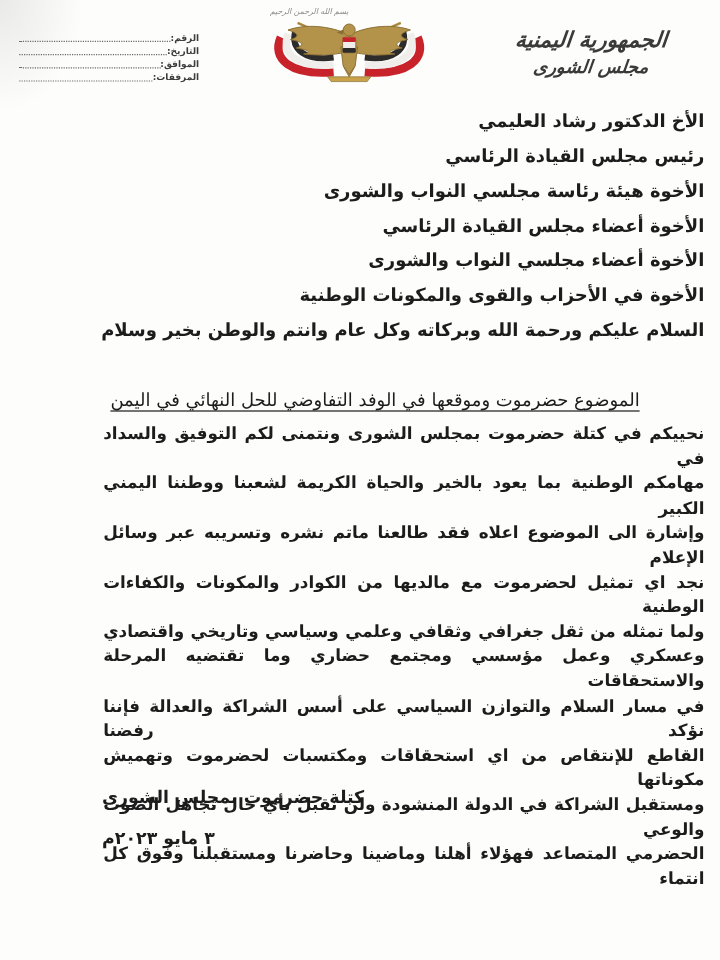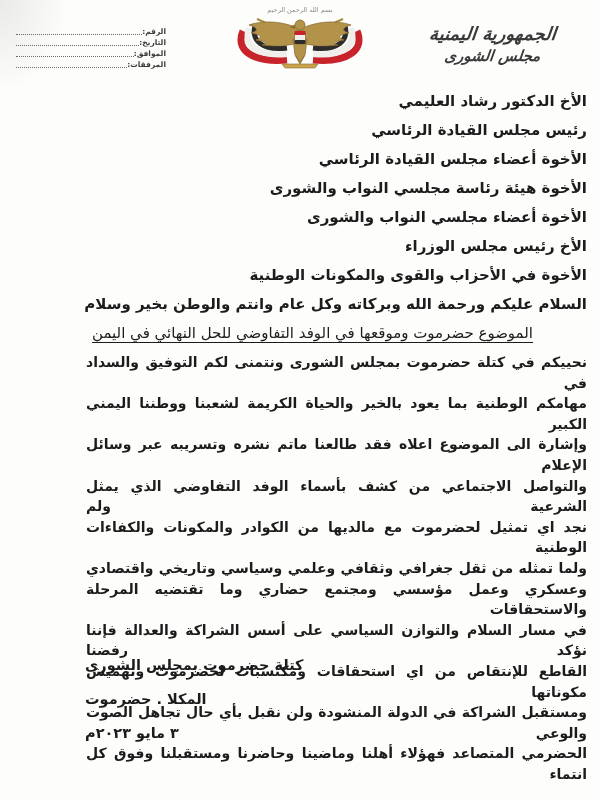--- a/index.html
+++ b/index.html
@@ -14,21 +14,21 @@
     pointer-events:none;
   }
   
   .hdr-right{
     position:absolute;top:22px;right:10px;width:195px;text-align:center;
     color:#3a3a3a;font-family:"DejaVu Serif",serif;font-style:italic;font-weight:bold;
   }
   .hdr-right .org1{font-size:18px;line-height:24px;transform:skewX(-6deg);}
   .hdr-right .org2{font-size:15px;line-height:20px;transform:skewX(-6deg);}
   .hdr-center{position:absolute;top:6px;left:50%;transform:translateX(-50%);
-    width:150px;text-align:center;}
+    width:150px;text-align:left;font-style:italic;}
   .bismillah{font-size:6.5px;color:#8b8b8b;line-height:9px;white-space:nowrap;}
   .hdr-fields{position:absolute;top:27px;left:14px;width:152px;}
   .field-row{display:flex;align-items:flex-start;height:11px;
     font-size:7.5px;font-weight:bold;color:#3c3c3c;}
   .field-label{white-space:nowrap;order:0;}
   .field-dots{flex:1;border-bottom:1px dotted #6c6c6c;height:7px;margin-left:2px;}
   
   .recipients{position:absolute;top:87px;right:13px;left:48px;
     text-align:right;font-size:15px;font-weight:bold;}
   .recipient-line{height:29px;line-height:29px;white-space:nowrap;overflow:hidden;}
@@ -101,43 +101,40 @@
     </div>
     <div class="field-row">
       <span class="field-label">المرفقات:</span>
       <span class="field-dots"></span>
     </div>
   </div>
 
   <div class="recipients">
     <div class="recipient-line">الأخ الدكتور رشاد العليمي</div>
     <div class="recipient-line">رئيس مجلس القيادة الرئاسي</div>
+    <div class="recipient-line">الأخوة هيئة رئاسة مجلسي النواب والشورى</div>
     <div class="recipient-line">الأخوة أعضاء مجلس القيادة الرئاسي</div>
-    <div class="recipient-line">الأخوة هيئة رئاسة مجلسي النواب والشورى</div>
     <div class="recipient-line">الأخوة أعضاء مجلسي النواب والشورى</div>
-    <div class="recipient-line">الأخ رئيس مجلس الوزراء</div>
     <div class="recipient-line">الأخوة في الأحزاب والقوى والمكونات الوطنية</div>
     <div class="greeting">السلام عليكم ورحمة الله وبركاته وكل عام وانتم والوطن بخير وسلام</div>
   </div>
 
   <div class="subject">الموضوع حضرموت وموقعها في الوفد التفاوضي للحل النهائي في اليمن</div>
 
   <div class="body">
     <div class="body-line">نحييكم في كتلة حضرموت بمجلس الشورى ونتمنى لكم التوفيق والسداد في</div>
     <div class="body-line">مهامكم الوطنية بما يعود بالخير والحياة الكريمة لشعبنا ووطننا اليمني الكبير</div>
     <div class="body-line">وإشارة الى الموضوع اعلاه فقد طالعنا ماتم نشره وتسريبه عبر وسائل الإعلام</div>
-    <div class="body-line">والتواصل الاجتماعي من كشف بأسماء الوفد التفاوضي الذي يمثل الشرعية ولم</div>
     <div class="body-line">نجد اي تمثيل لحضرموت مع مالديها من الكوادر والمكونات والكفاءات الوطنية</div>
     <div class="body-line">ولما تمثله من ثقل جغرافي وثقافي وعلمي وسياسي وتاريخي واقتصادي</div>
     <div class="body-line">وعسكري وعمل مؤسسي ومجتمع حضاري وما تقتضيه المرحلة والاستحقاقات</div>
     <div class="body-line">في مسار السلام والتوازن السياسي على أسس الشراكة والعدالة فإننا نؤكد رفضنا</div>
     <div class="body-line">القاطع للإنتقاص من اي استحقاقات ومكتسبات لحضرموت وتهميش مكوناتها</div>
     <div class="body-line">ومستقبل الشراكة في الدولة المنشودة ولن نقبل بأي حال تجاهل الصوت والوعي</div>
     <div class="body-line">الحضرمي المتصاعد فهؤلاء أهلنا وماضينا وحاضرنا ومستقبلنا وفوق كل انتماء</div>
 
   </div>
 
   <div class="signature">
     <div class="sig-line">كتلة حضرموت بمجلس الشورى</div>
-    <div class="sig-line">المكلا . حضرموت</div>
     <div class="sig-line">٣ مايو ٢٠٢٣م</div>
   </div>
 </div>
 
 </body></html>

